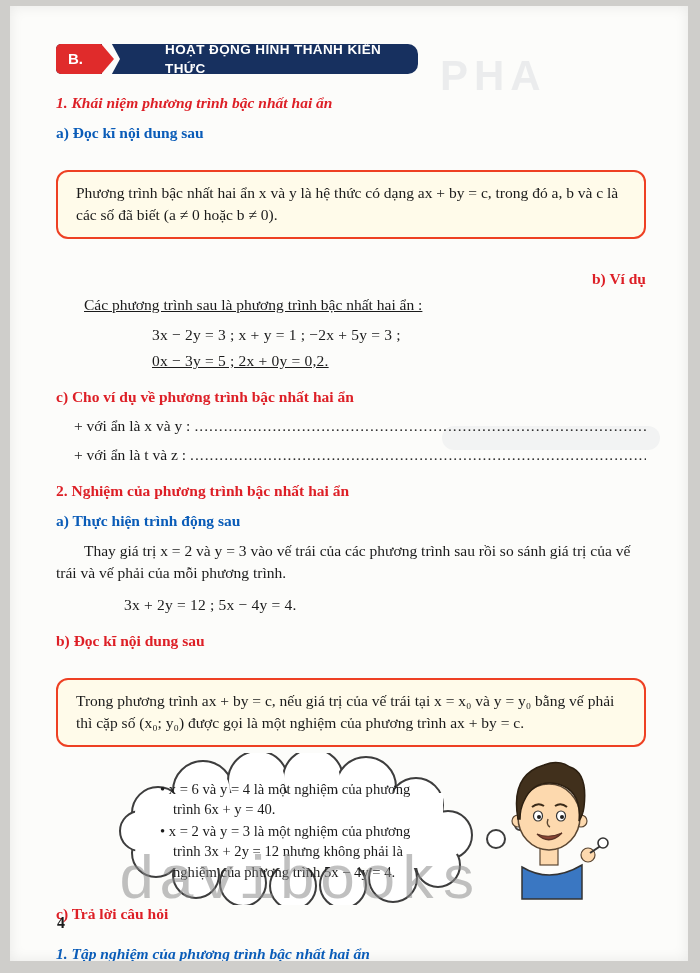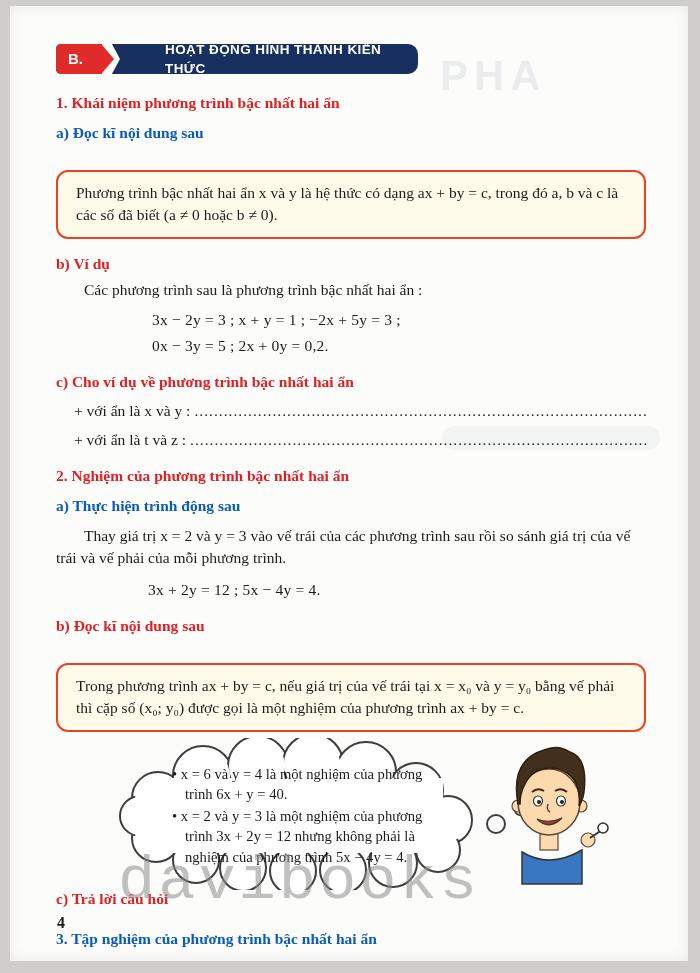--- a/index.html
+++ b/index.html
@@ -22,37 +22,37 @@
   .banner .notch{position:absolute; left:46px; top:0; width:18px; height:30px; background:#fcfcfa;
         clip-path:polygon(0 0,55% 0,100% 50%,55% 100%,0 100%);}
   .banner .tag{position:absolute; left:0; top:0; width:58px; height:30px; background:var(--tagred);
         border-radius:5px 0 0 5px; clip-path:polygon(0 0,78% 0,100% 50%,78% 100%,0 100%);
         display:flex; align-items:center; padding-left:12px;}
   .banner .tag span{color:#fff; font-weight:bold; font-size:15px;
         font-family:"Liberation Sans","DejaVu Sans",sans-serif;}
 
   .h-red{color:var(--red); font-weight:bold;}
   .h-blue{color:var(--blue); font-weight:bold;}
-  .mt18{margin-top:18px;}.mt14{margin-top:14px;}.mt10{margin-top:10px;}
-  .mt8{margin-top:8px;}.mt6{margin-top:8px;}.mt4{margin-top:4px;}.mt20{margin-top:14px;}
+  .mt18{margin-top:18px;font-style:italic;}.mt14{margin-top:14px;}.mt10{margin-top:10px;}
+  .mt8{margin-top:8px;}.mt6{margin-top:8px;}.mt4{margin-top:4px;text-decoration:underline;}.mt20{margin-top:29px;text-align:right;}
 
   .notebox{border:2.5px solid var(--boxborder); background:var(--boxbg);
         border-radius:12px; padding:10px 16px 11px 18px; margin-top:26px;}
   .indent{text-indent:28px;}
   .eq{margin-left:96px; letter-spacing:.2px;}
-  .eq-center{margin-left:92px; letter-spacing:.2px;}
+  .eq-center{margin-left:68px; letter-spacing:.2px;}
 
   .fill-line{display:flex; align-items:baseline; margin-left:18px; margin-top:7px;justify-content:center;}
   .fill-line .lbl{white-space:nowrap; margin-right:4px;}
   .fill-line .dots{flex:1; overflow:hidden; white-space:nowrap; color:#2a2a2a; letter-spacing:1px;}
 
   
   .cloud-row{position:relative; height:150px; margin-top:6px;}
   .cloud-svg{position:absolute; left:52px; top:0;}
-  .cloud-text{position:absolute; left:116px; top:26px; width:272px; font-size:14.6px; line-height:1.38;}
+  .cloud-text{position:absolute; left:104px; top:26px; width:272px; font-size:14.6px; line-height:1.38;}
   .cloud-text .citem{text-indent:-13px; padding-left:13px; margin-bottom:2px;}
   .boy{position:absolute; left:436px; top:2px;}
 
   .page-num{position:absolute; left:47px; top:908px; font-weight:bold; font-size:16px;}
 
   .wm1{position:absolute; left:108px; top:840px; font-size:62px; color:var(--wm);
        opacity:.55; letter-spacing:3px; font-family:Liberation Mono, monospace;}
   .wm2{position:absolute; left:228px; top:912px; font-size:30px; color:var(--wm);
        opacity:.55; letter-spacing:7px; font-family:"Liberation Serif",serif;}
 
@@ -180,20 +180,20 @@
         <path d="M56,64 Q54,70 58,72" fill="none" stroke="#5a4632" stroke-width="1.4"></path>
         <path d="M45,79 Q57,91 70,78 Q57,84 45,79 Z" fill="#8a4434" stroke="#5a3224" stroke-width="1.2"></path>
         <circle cx="96" cy="100" r="7" fill="#fdd9ae" stroke="#5a4632" stroke-width="1.2"></circle>
         <line x1="98" y1="98" x2="110" y2="90" stroke="#333" stroke-width="2"></line>
         <circle cx="111" cy="88" r="5" fill="#fff" stroke="#333" stroke-width="1.6"></circle>
       </svg>
     </div>
 
     <div class="h-red">c) Trả lời câu hỏi</div>
 
-    <div class="h-blue mt18">3. Tập nghiệm của phương trình bậc nhất hai ẩn</div>
+    <div class="h-blue mt18">1. Tập nghiệm của phương trình bậc nhất hai ẩn</div>
 
   </div>
 
   <div class="wm1">davibooks</div>
 
   <div class="page-num">4</div>
 </div>
 
 </body></html>

